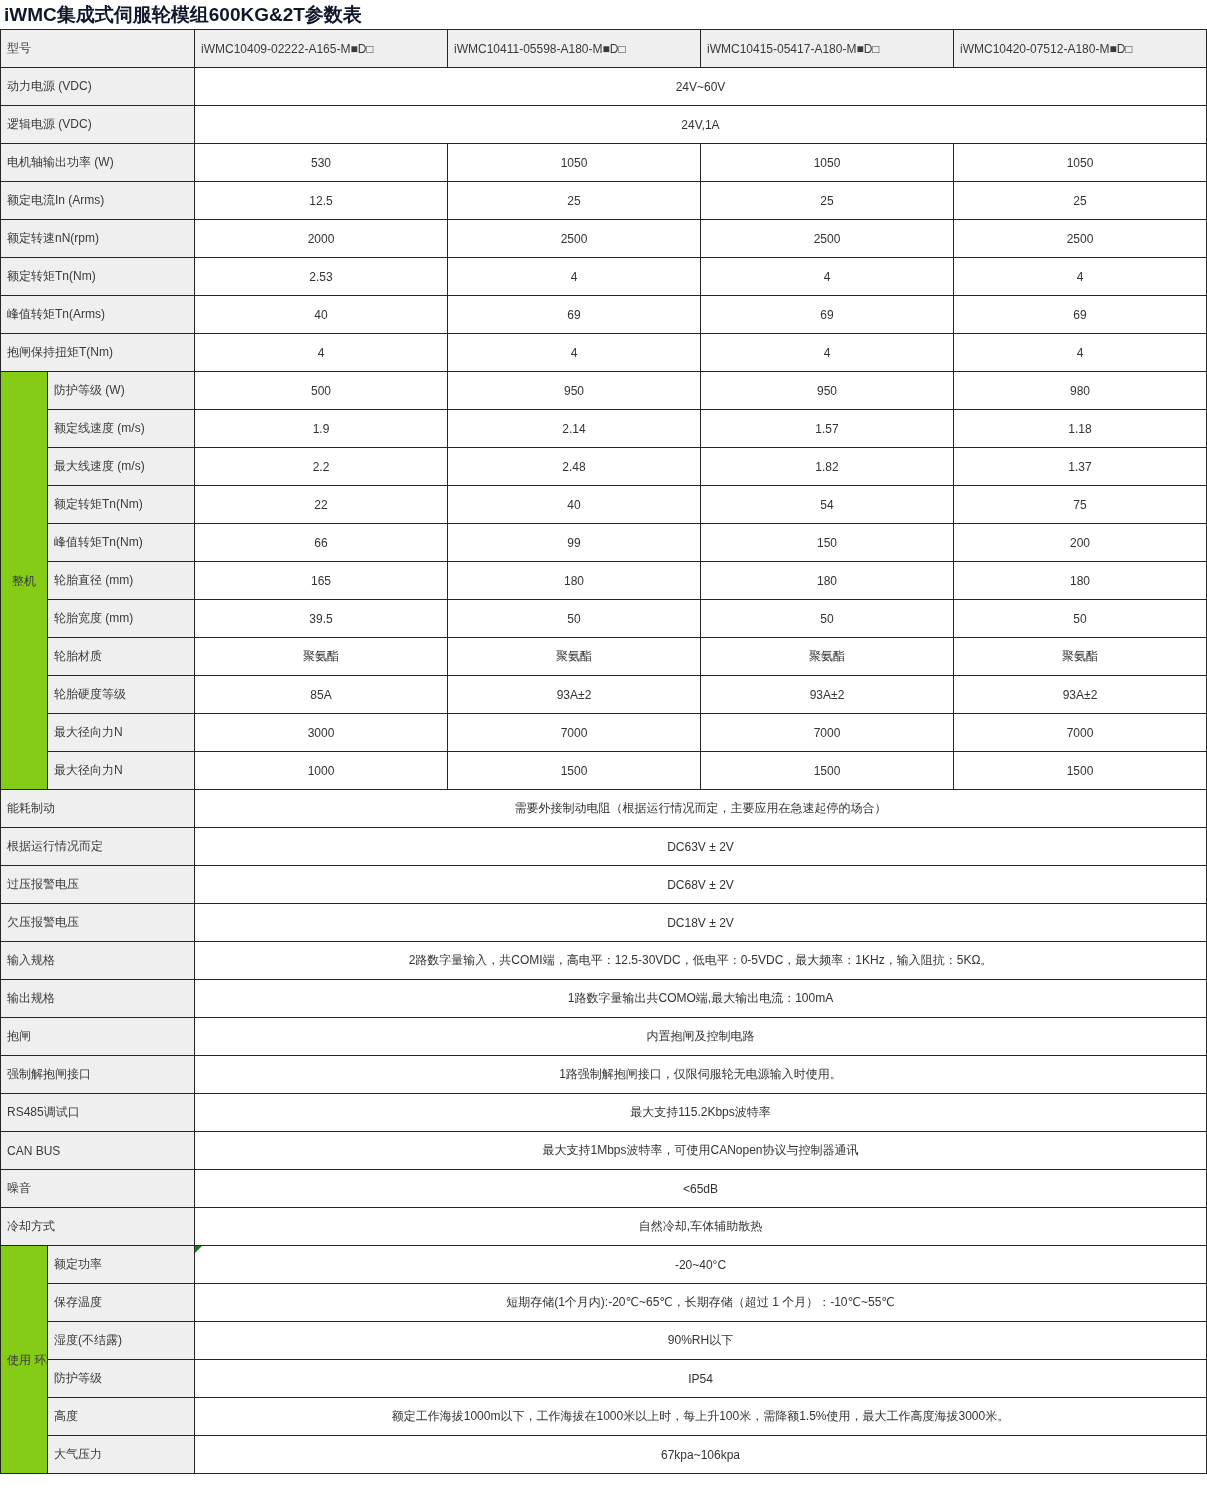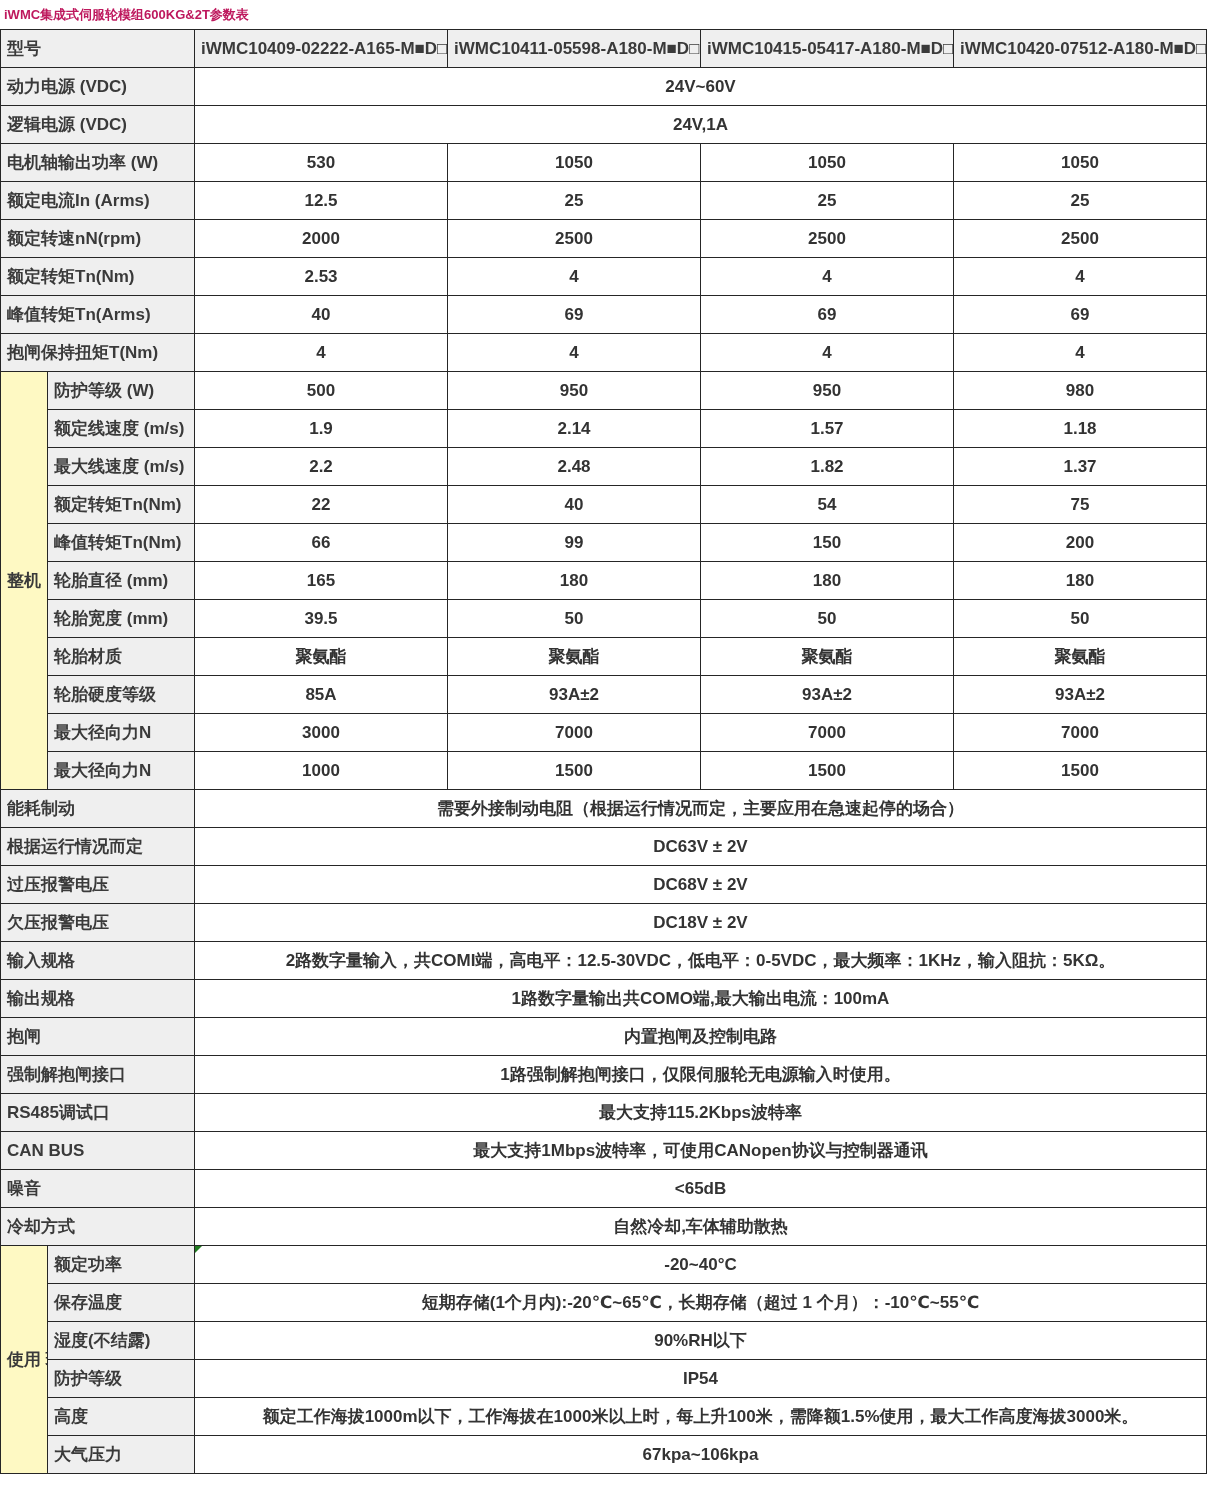--- a/index.html
+++ b/index.html
@@ -1,23 +1,23 @@
 <!DOCTYPE html>
 <html><head>
 <meta charset="utf-8">
 <style>
   html,body{margin:0;padding:0;background:#ffffff;}
   body{width:1207px;font-family:"Liberation Sans","DejaVu Sans",sans-serif;color:#333333;}
   .page{width:1207px;}
-  .title{font-size:13px;font-weight:bold;color:#be185d;padding:4px 0 3px 4px;line-height:22px;}
-  table.spec{border-collapse:collapse;table-layout:fixed;width:1206px;font-size:17px;font-weight:bold;}
+  .title{font-size:19px;font-weight:bold;color:#0f172a;padding:4px 0 3px 4px;line-height:22px;}
+  table.spec{border-collapse:collapse;table-layout:fixed;width:1206px;font-size:12px;}
   table.spec td{border:1px solid #262626;height:35px;padding:1px 6px;vertical-align:middle;overflow:hidden;white-space:nowrap;}
   td.lbl{background:#EFEFEF;text-align:left;color:#3a3a3a;}
-  td.model{background:#EFEFEF;text-align:center;padding-left:4px;padding-right:2px;color:#3a3a3a;}
-  td.grp{background:#fef9c3;text-align:center;padding:2px 4px;white-space:normal;line-height:20px;color:#3a3a3a;margin-left:36px;}
+  td.model{background:#EFEFEF;text-align:left;padding-left:4px;padding-right:2px;color:#3a3a3a;}
+  td.grp{background:#84cc16;text-align:center;padding:2px 4px;white-space:normal;line-height:20px;color:#3a3a3a;margin-left:36px;}
   td.val{background:#ffffff;text-align:center;}
   td.wide{text-align:center;}
   td.rel{position:relative;}
   .corner{position:absolute;top:0;left:0;width:0;height:0;border-top:7px solid #1F7A1F;border-right:7px solid transparent;}
   .notes{padding-top:6px;font-size:15px;color:#1a1a1a;line-height:22px;white-space:pre;}
 </style>
 </head>
 <body>
 
 <div class="page">

